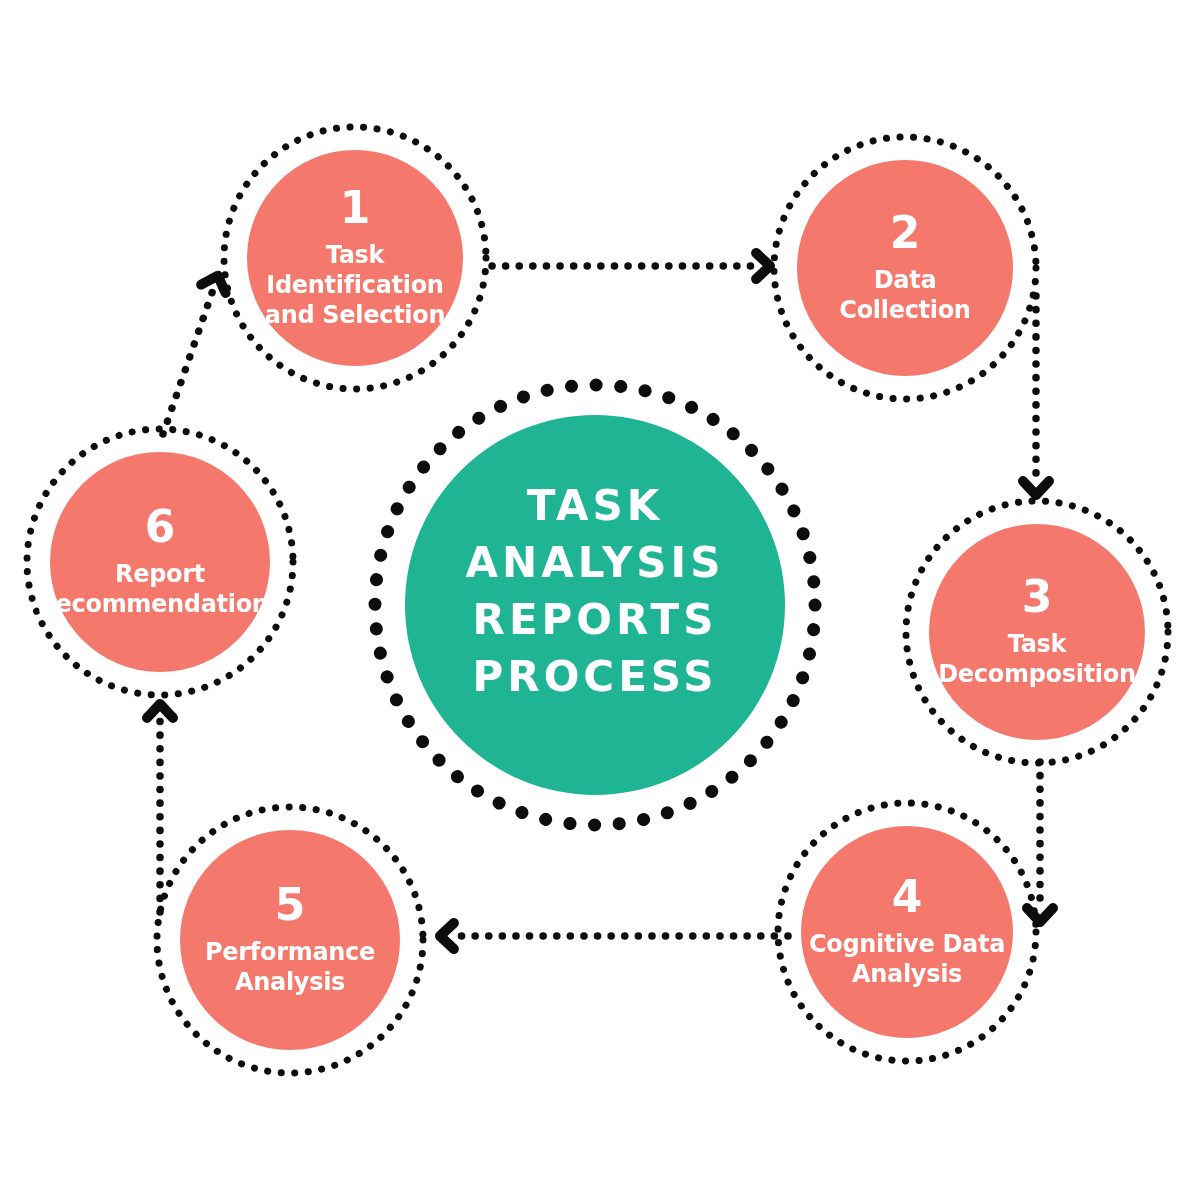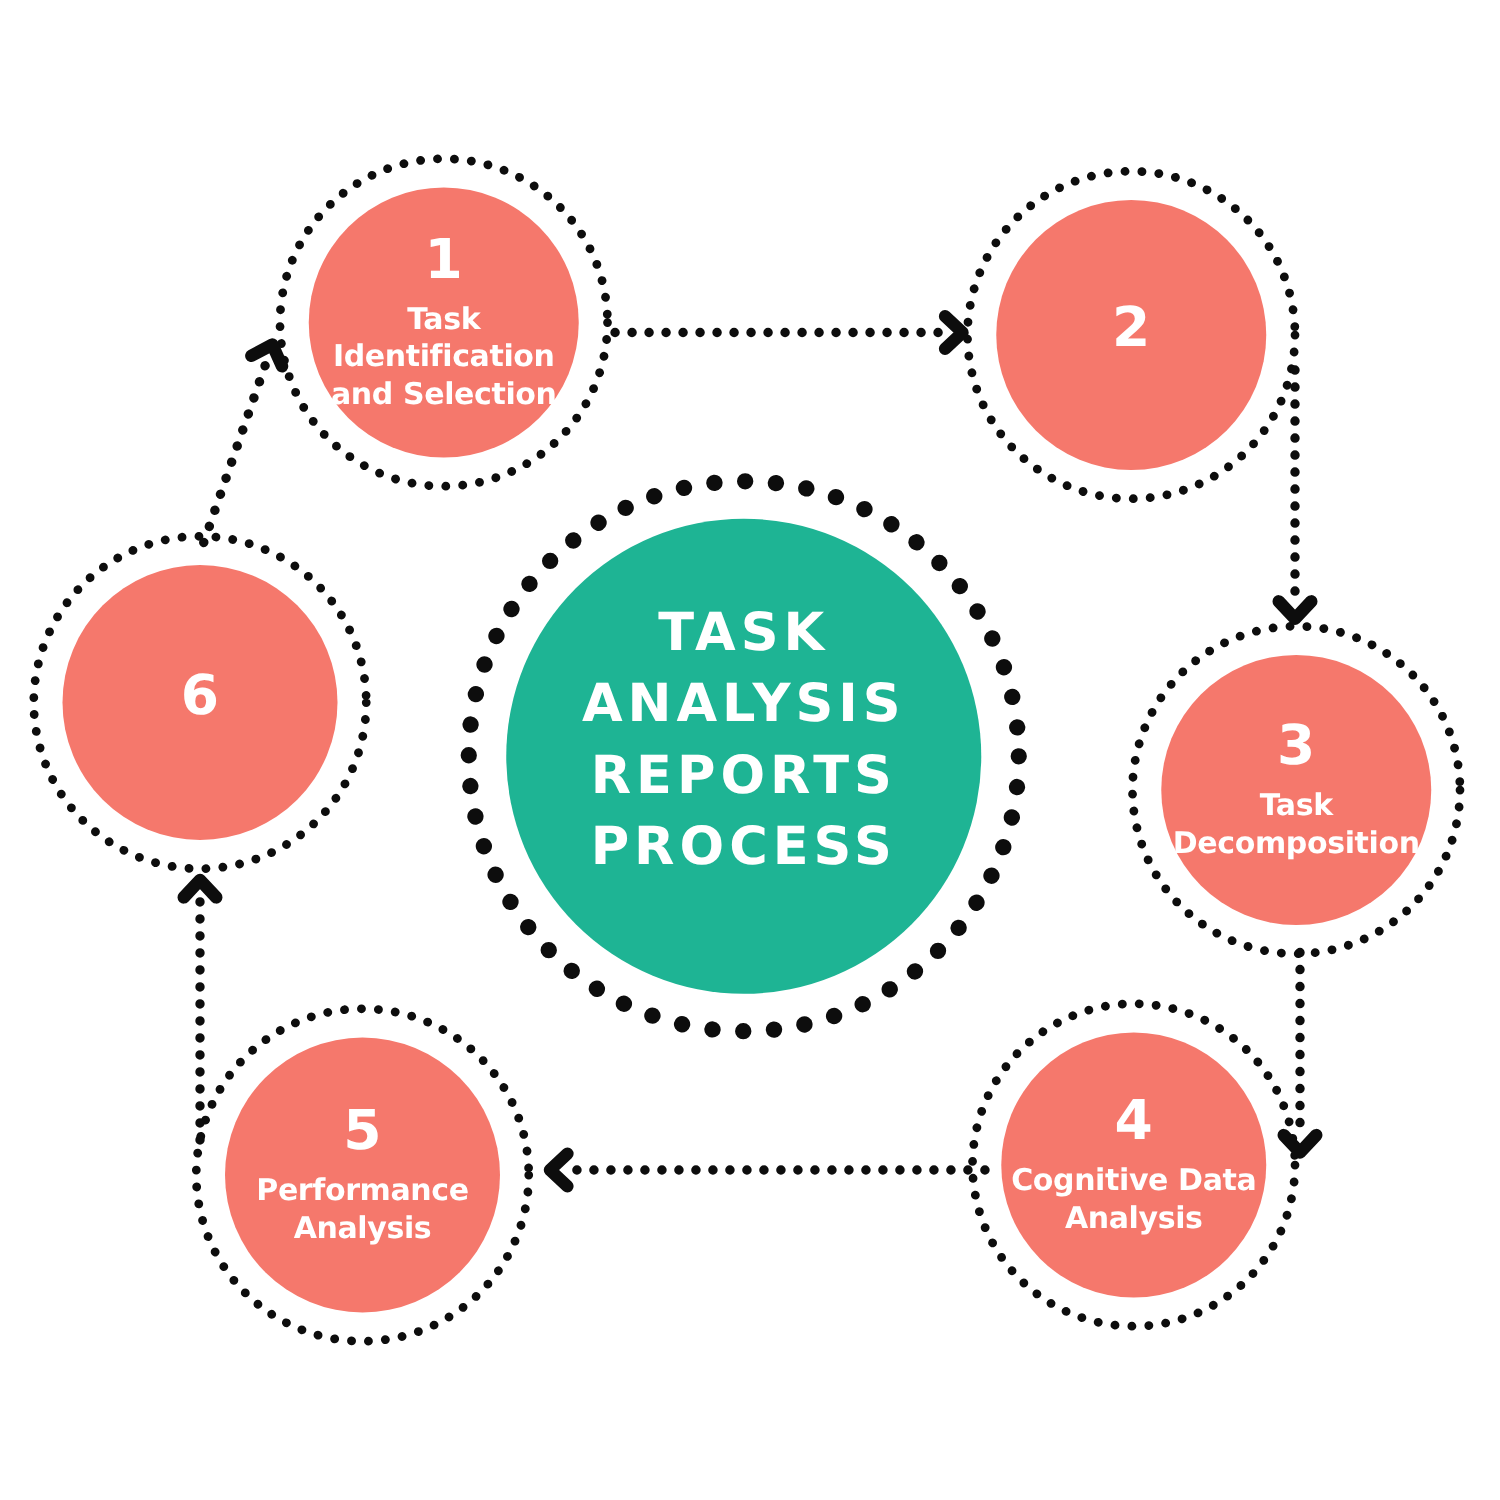--- a/index.html
+++ b/index.html
@@ -75,33 +75,37 @@
 
   <div id="steps">
       <div class="circle" style="left: 247px; top: 150px; width: 216px; height: 216px; background: rgb(245, 120, 108);">
         <div class="step-number">1</div>
         <div class="step-label">Task
 Identification
 and Selection</div>
       </div>
       <div class="circle" style="left: 797px; top: 160px; width: 216px; height: 216px; background: rgb(245, 120, 108);">
         <div class="step-number">2</div>
+        <div class="step-label">Data
+Collection</div>
       </div>
       <div class="circle" style="left: 929px; top: 524px; width: 216px; height: 216px; background: rgb(245, 120, 108);">
         <div class="step-number">3</div>
         <div class="step-label">Task
 Decomposition</div>
       </div>
       <div class="circle" style="left: 801px; top: 826px; width: 212px; height: 212px; background: rgb(245, 120, 108);">
         <div class="step-number">4</div>
         <div class="step-label">Cognitive Data
 Analysis</div>
       </div>
       <div class="circle" style="left: 180px; top: 830px; width: 220px; height: 220px; background: rgb(245, 120, 108);">
         <div class="step-number">5</div>
         <div class="step-label">Performance
 Analysis</div>
       </div>
       <div class="circle" style="left: 50px; top: 452px; width: 220px; height: 220px; background: rgb(245, 120, 108);">
         <div class="step-number">6</div>
+        <div class="step-label">Report
+Recommendations</div>
       </div>
     </div>
 </div>
 
 </body></html>

